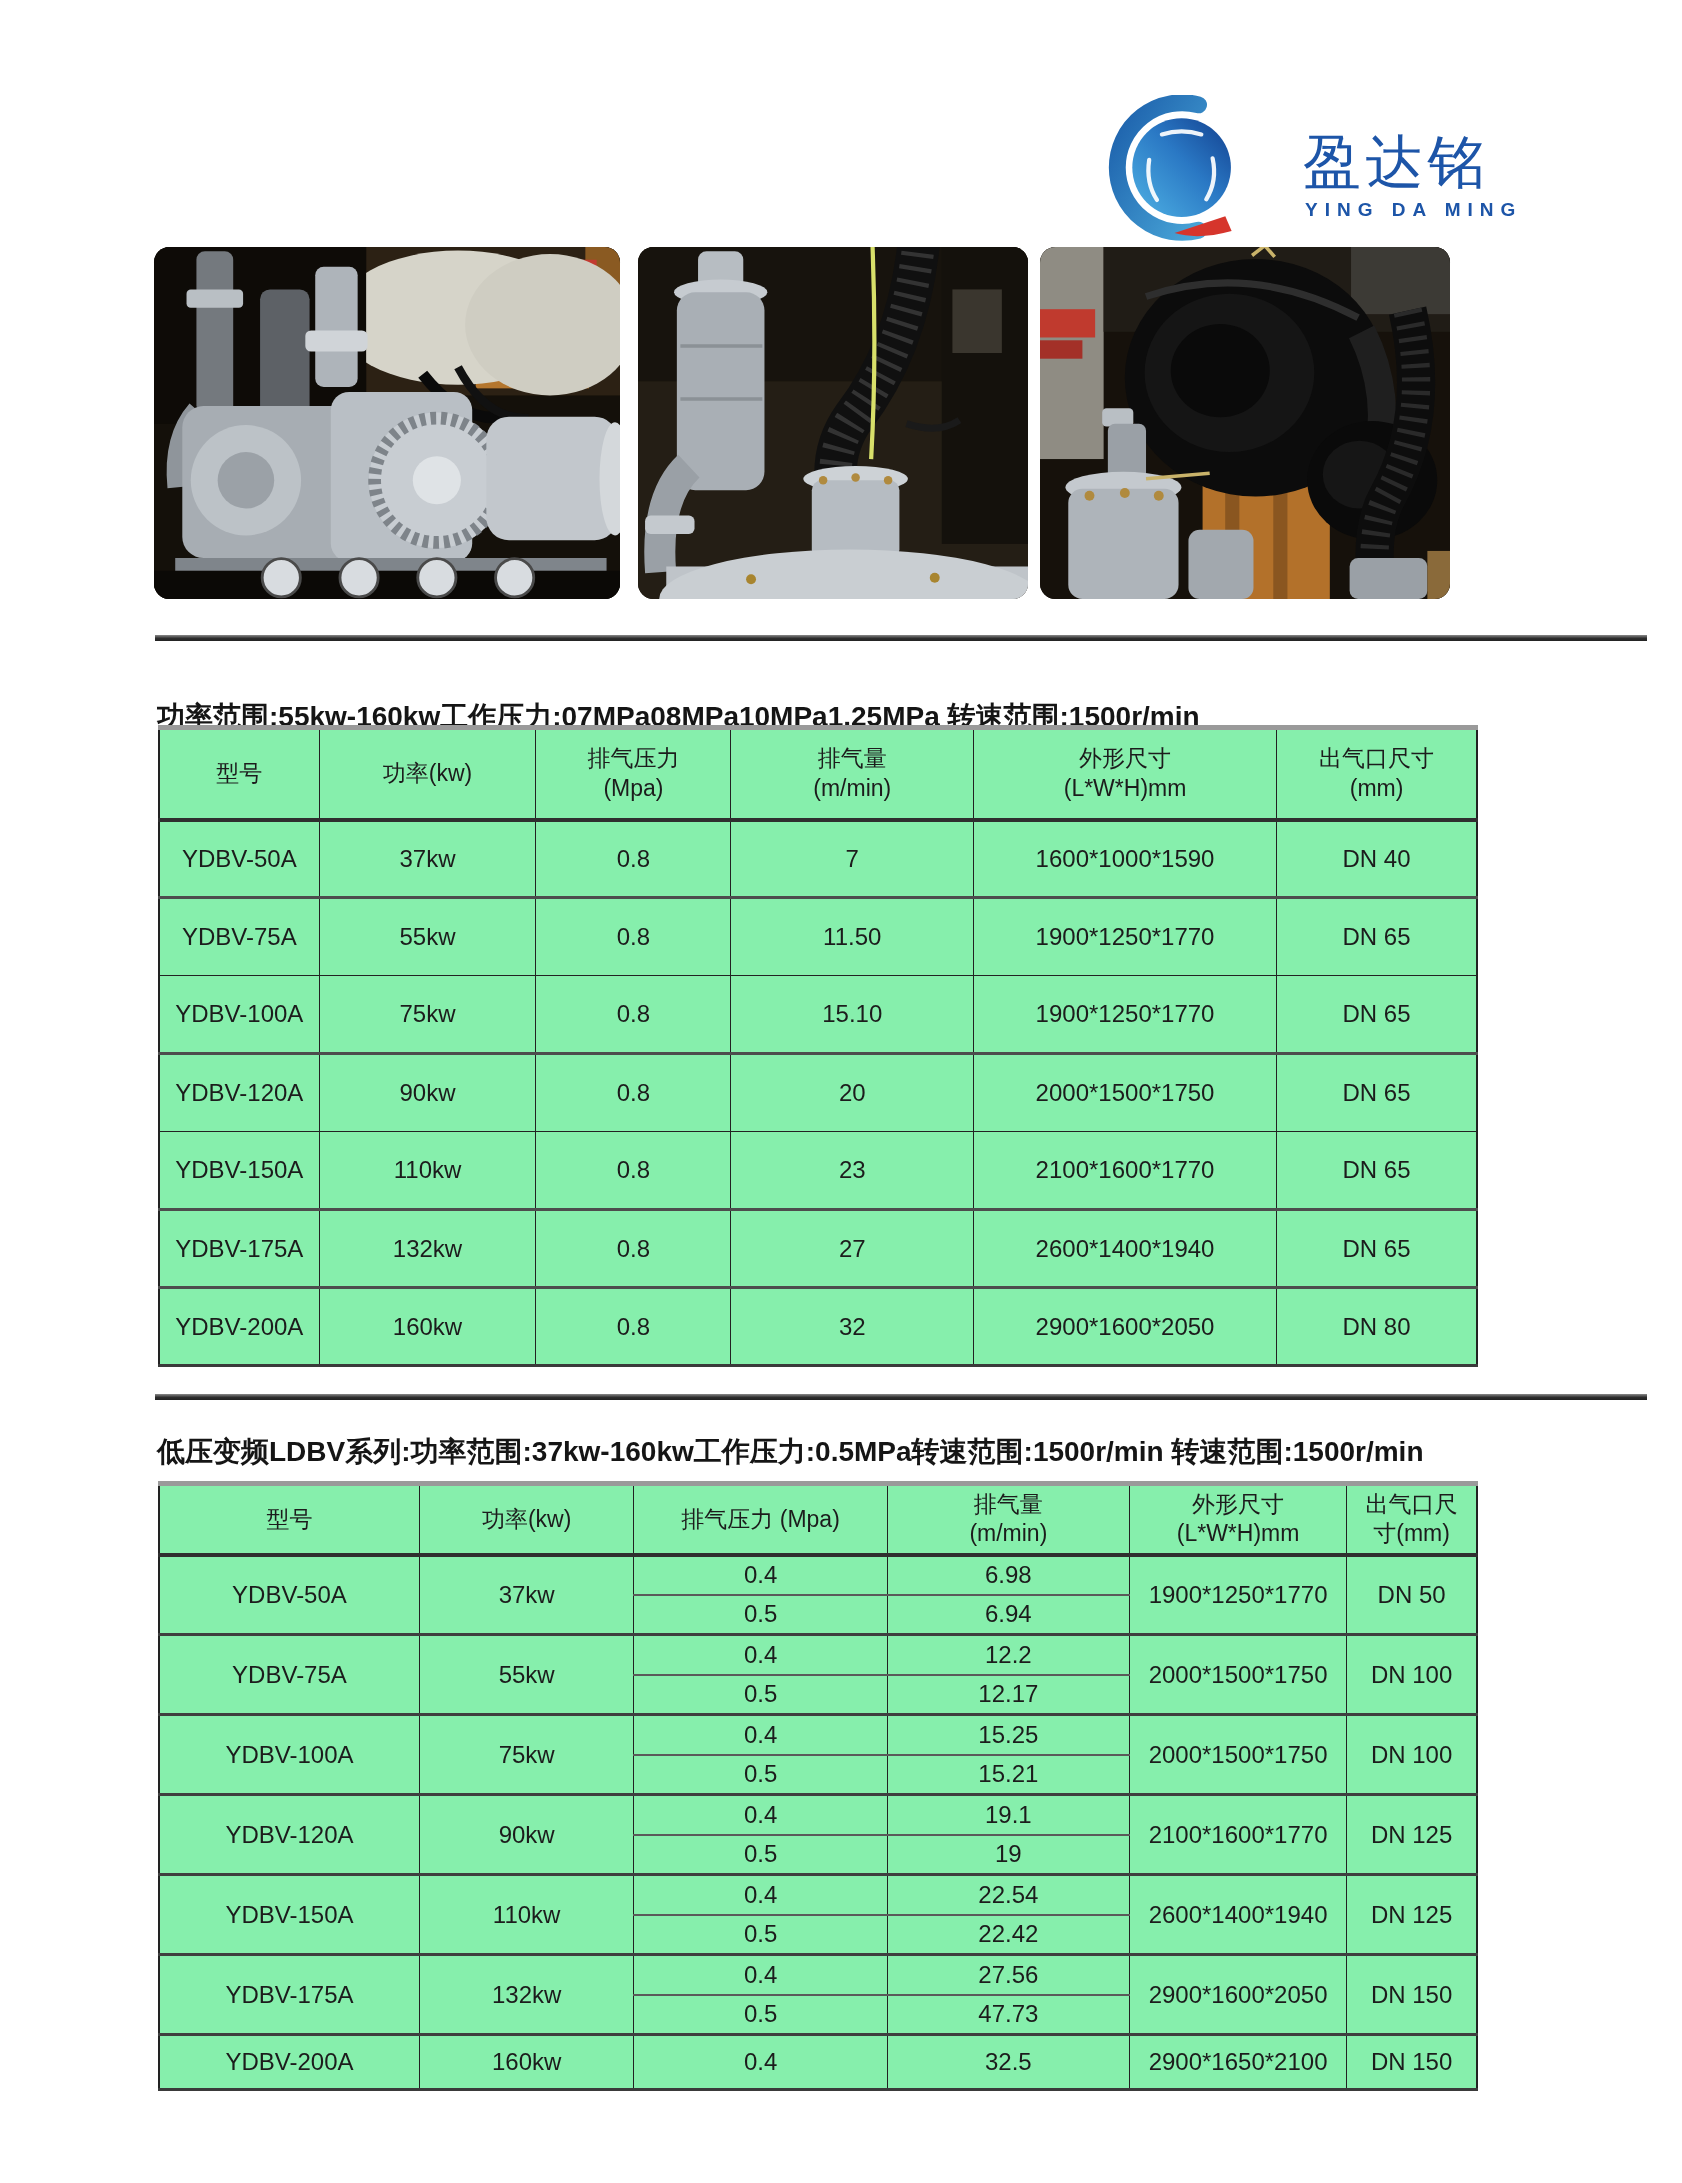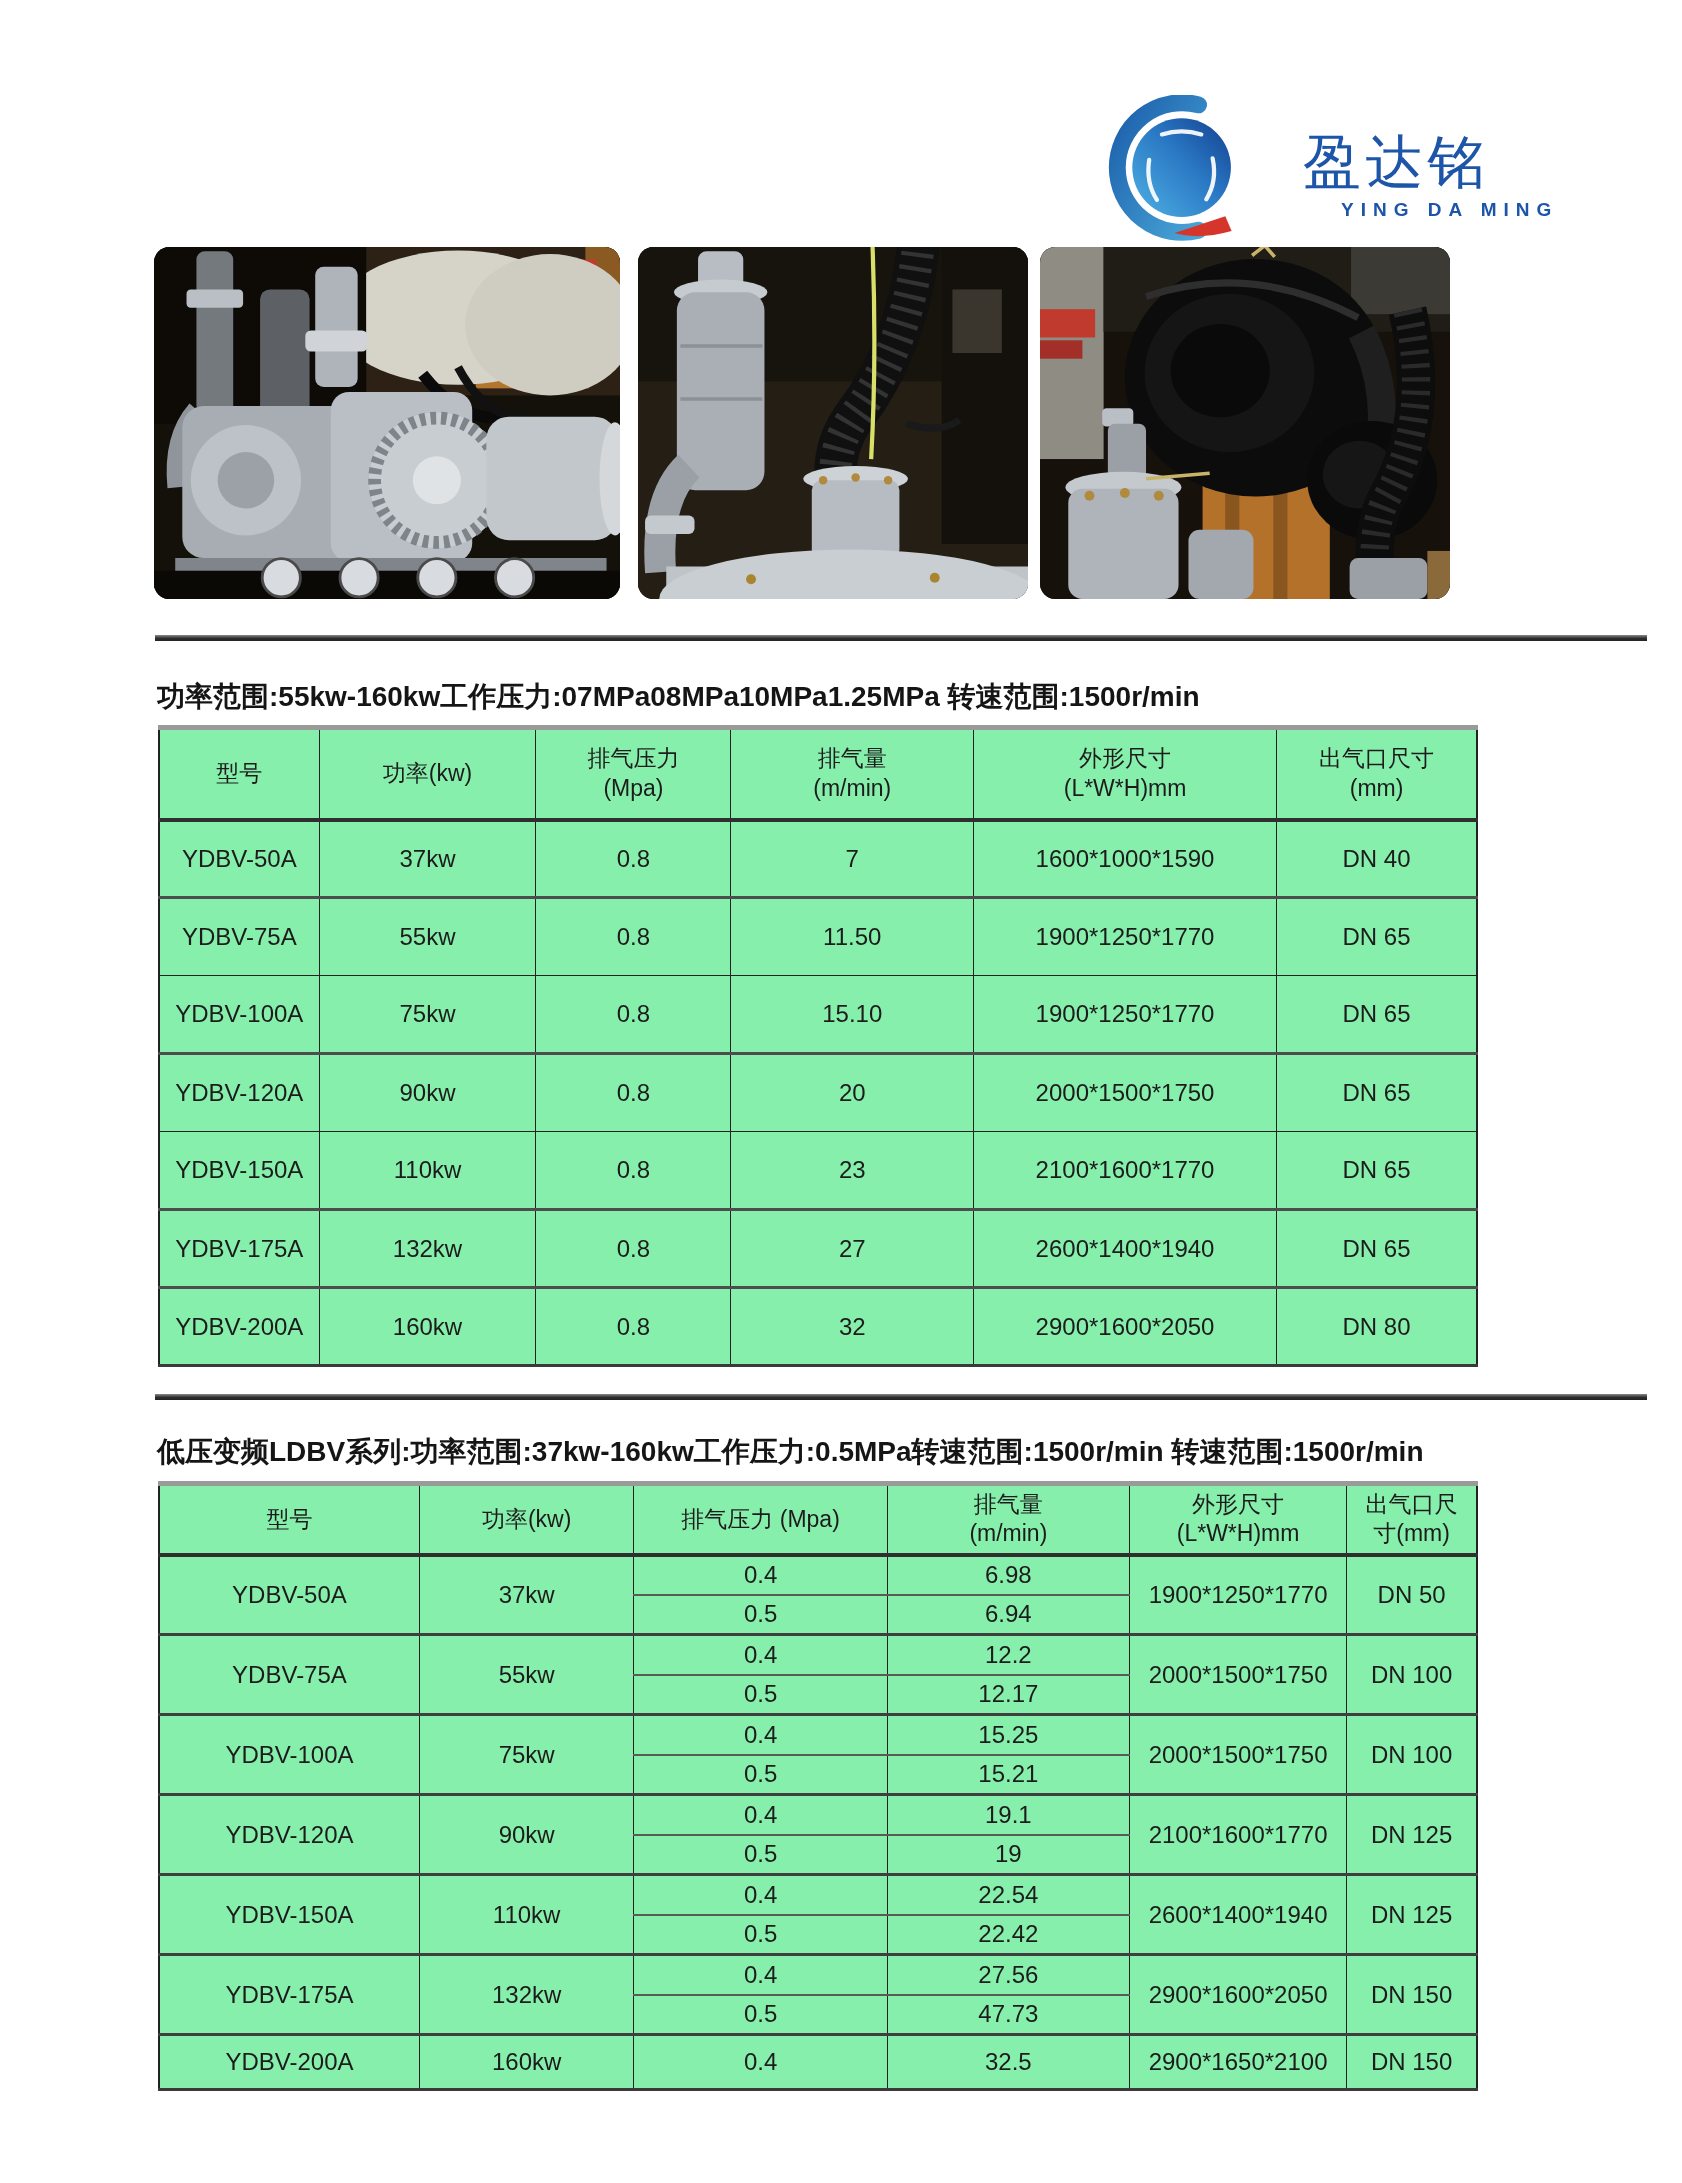--- a/index.html
+++ b/index.html
@@ -9,40 +9,40 @@
   }
 
   
   .logo-icon { position:absolute; left:1091px; top:95px; width:177px; height:155px; }
   .brand-cn {
     position:absolute; left:1303px; top:124px; font-size:58px; font-weight:400;
     color:#1d55a8; letter-spacing:4.2px; white-space:nowrap;
   }
   .brand-en {
     position:absolute; left:1305px; top:199px; font-size:19px; font-weight:700;
-    color:#1d55a8; letter-spacing:7px; white-space:nowrap;margin-left:36px;
+    color:#1d55a8; letter-spacing:7px; white-space:nowrap;
   }
 
   
   .photo { position:absolute; top:247px; height:352px; border-radius:15.5px; overflow:hidden; background:#15100a; }
   .photo svg { display:block; width:100%; height:100%; }
   .photo-1 { left:154px;  width:466px; }
   .photo-2 { left:638px;  width:390px; }
   .photo-3 { left:1040px; width:410px; }
 
   
   .divider { position:absolute; left:155px; width:1492px; height:6.4px;
              background:linear-gradient(#8a8a8a,#2e2e2e 55%,#222); }
   .divider-1 { top:635px; }
   .divider-2 { top:1394px; }
 
   
   .spec-heading { position:absolute; left:157px; font-size:28px; font-weight:700;
                   line-height:34px; white-space:nowrap; color:#151515; }
-  .spec-heading-1 { top:680px; }
+  .spec-heading-1 { top:700px; }
   .spec-heading-2 { top:1435px; }
 
   
   table.spec { position:absolute; left:158px; width:1320px; border-collapse:collapse;
                table-layout:fixed; background:#86efac; }
   table.spec td, table.spec th {
     border:1.4px solid #222; text-align:center; vertical-align:middle;
     font-size:24px; font-weight:400; padding:0 4.2px; overflow:hidden;
   }
   table.spec th { font-size:25px; font-weight:500; line-height:1.28; }

